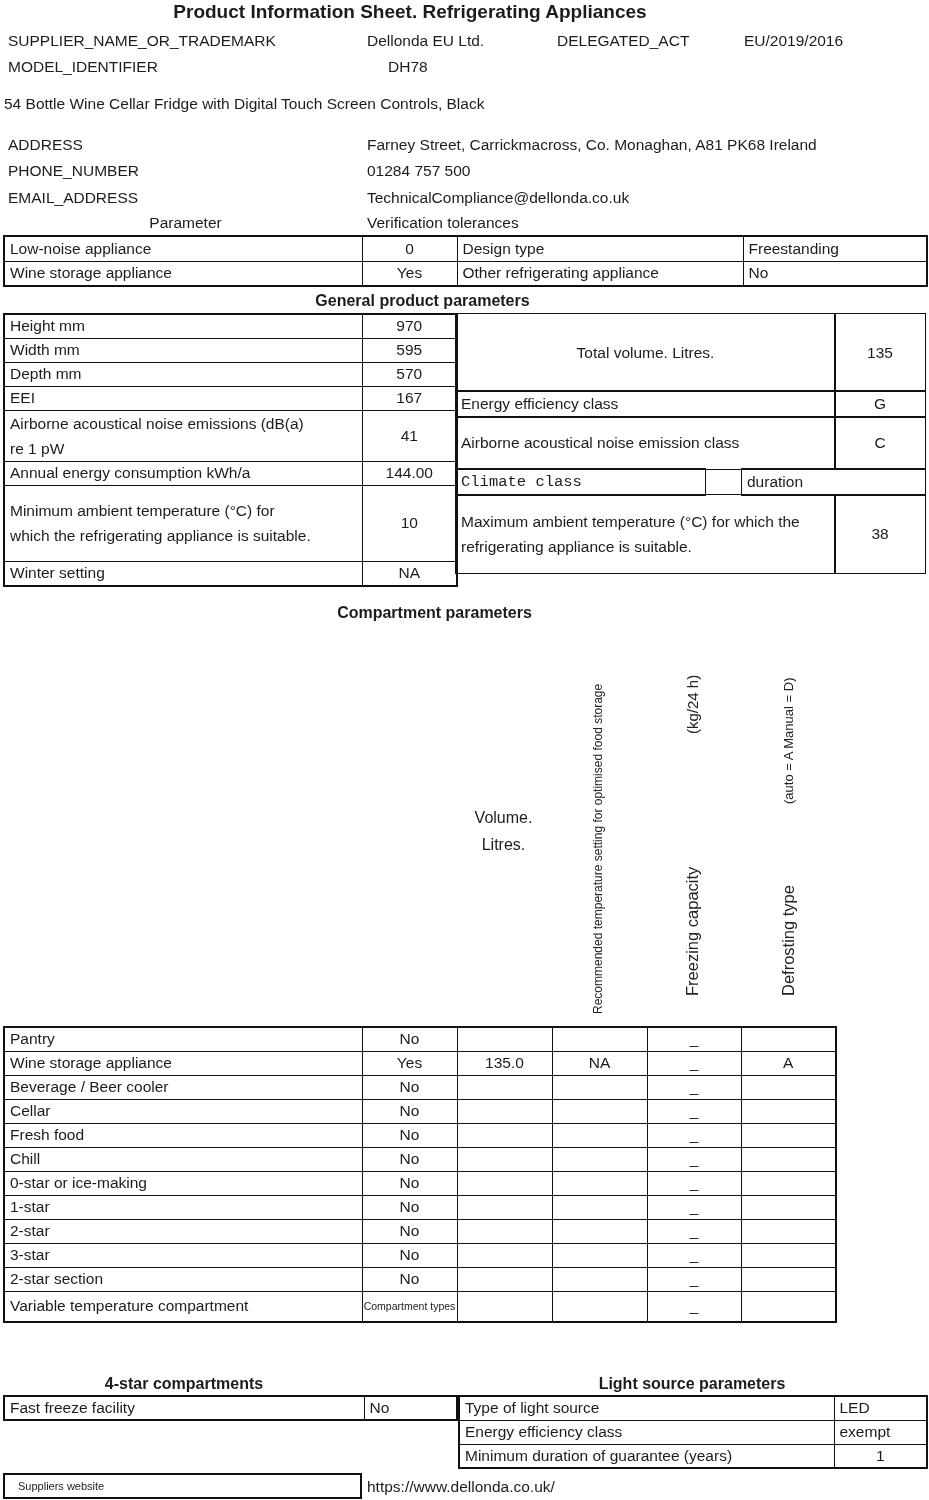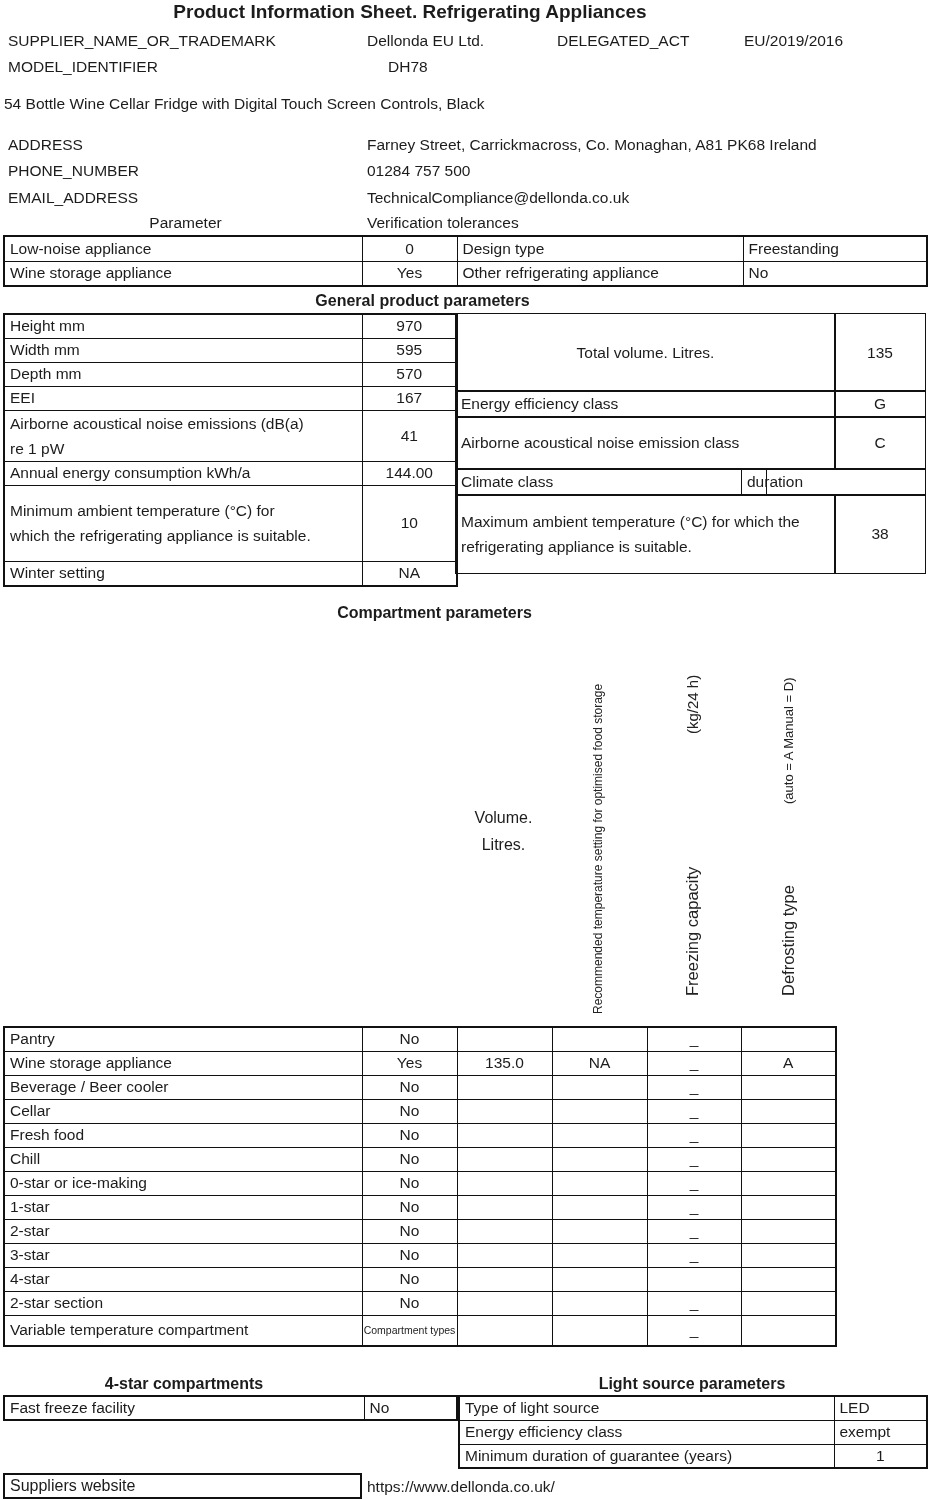--- a/index.html
+++ b/index.html
@@ -25,21 +25,21 @@
   }
   .cell.mid{justify-content:center;}
   .cell.lab{padding-left:5px;}
   .cell.wrap{white-space:normal;line-height:25px;padding-right:10px;}
   .vtext{
     position:absolute;writing-mode:vertical-rl;transform:rotate(180deg);
     display:block;white-space:nowrap;color:#222;
   }
   .box{
     position:absolute;border:2px solid #111;display:flex;align-items:center;
-    font-size:16px;padding-left:5px;box-sizing:border-box;
+    font-size:11px;padding-left:13px;box-sizing:border-box;
   }
 </style>
 </head>
 <body>
 
 <div class="page">
 
   <div class="txt title ctr" style="left:0;top:2px;width:820px;">Product Information Sheet. Refrigerating Appliances</div>
 
   <div class="txt" style="left:8px;top:31px;">SUPPLIER_NAME_OR_TRADEMARK</div>
@@ -127,21 +127,21 @@
 
   <div class="cell mid" style="left:455px;top:313px;width:381px;height:79px;">Total volume. Litres.</div>
   <div class="cell mid" style="left:834px;top:313px;width:92px;height:79px;">135</div>
 
   <div class="cell lab" style="left:455px;top:390px;width:381px;height:28px;">Energy efficiency class</div>
   <div class="cell mid" style="left:834px;top:390px;width:92px;height:28px;">G</div>
 
   <div class="cell lab" style="left:455px;top:416px;width:381px;height:54px;">Airborne acoustical noise emission class</div>
   <div class="cell mid" style="left:834px;top:416px;width:92px;height:54px;">C</div>
 
-  <div class="cell lab" style="left:455px;top:468px;width:312px;height:28px;">Climate class</div>
+  <div class="cell lab" style="left:455px;top:468px;width:251px;height:28px;font-family:Liberation Mono, monospace;">Climate class</div>
   <div class="cell lab" style="left:741px;top:468px;width:185px;height:28px;">duration</div>
 
   <div class="cell lab wrap" style="left:455px;top:494px;width:381px;height:80px;">Maximum ambient temperature (°C) for which the refrigerating appliance is suitable.</div>
   <div class="cell mid" style="left:834px;top:494px;width:92px;height:80px;">38</div>
 
   <div class="txt shead ctr" style="left:0;top:603px;width:845px;padding-left:12px;">Compartment parameters</div>
 
   <div class="txt ctr" style="left:456px;top:804px;width:95px;font-size:16px;line-height:27px;white-space:normal;">
     <span>Volume.</span><br>
     <span>Litres.</span>
@@ -236,28 +236,20 @@
     </tr>
     <tr style="height:24px">
       <td>3-star</td>
       <td class="c">No</td>
       <td class="c"></td>
       <td class="c"></td>
       <td class="c">_</td>
       <td class="c"></td>
     </tr>
     <tr style="height:24px">
-      <td>4-star</td>
-      <td class="c">No</td>
-      <td class="c"></td>
-      <td class="c"></td>
-      <td class="c"></td>
-      <td class="c"></td>
-    </tr>
-    <tr style="height:24px">
       <td>2-star section</td>
       <td class="c">No</td>
       <td class="c"></td>
       <td class="c"></td>
       <td class="c">_</td>
       <td class="c"></td>
     </tr>
     <tr style="height:31px">
       <td>Variable temperature compartment</td>
       <td class="small">Compartment types</td>

